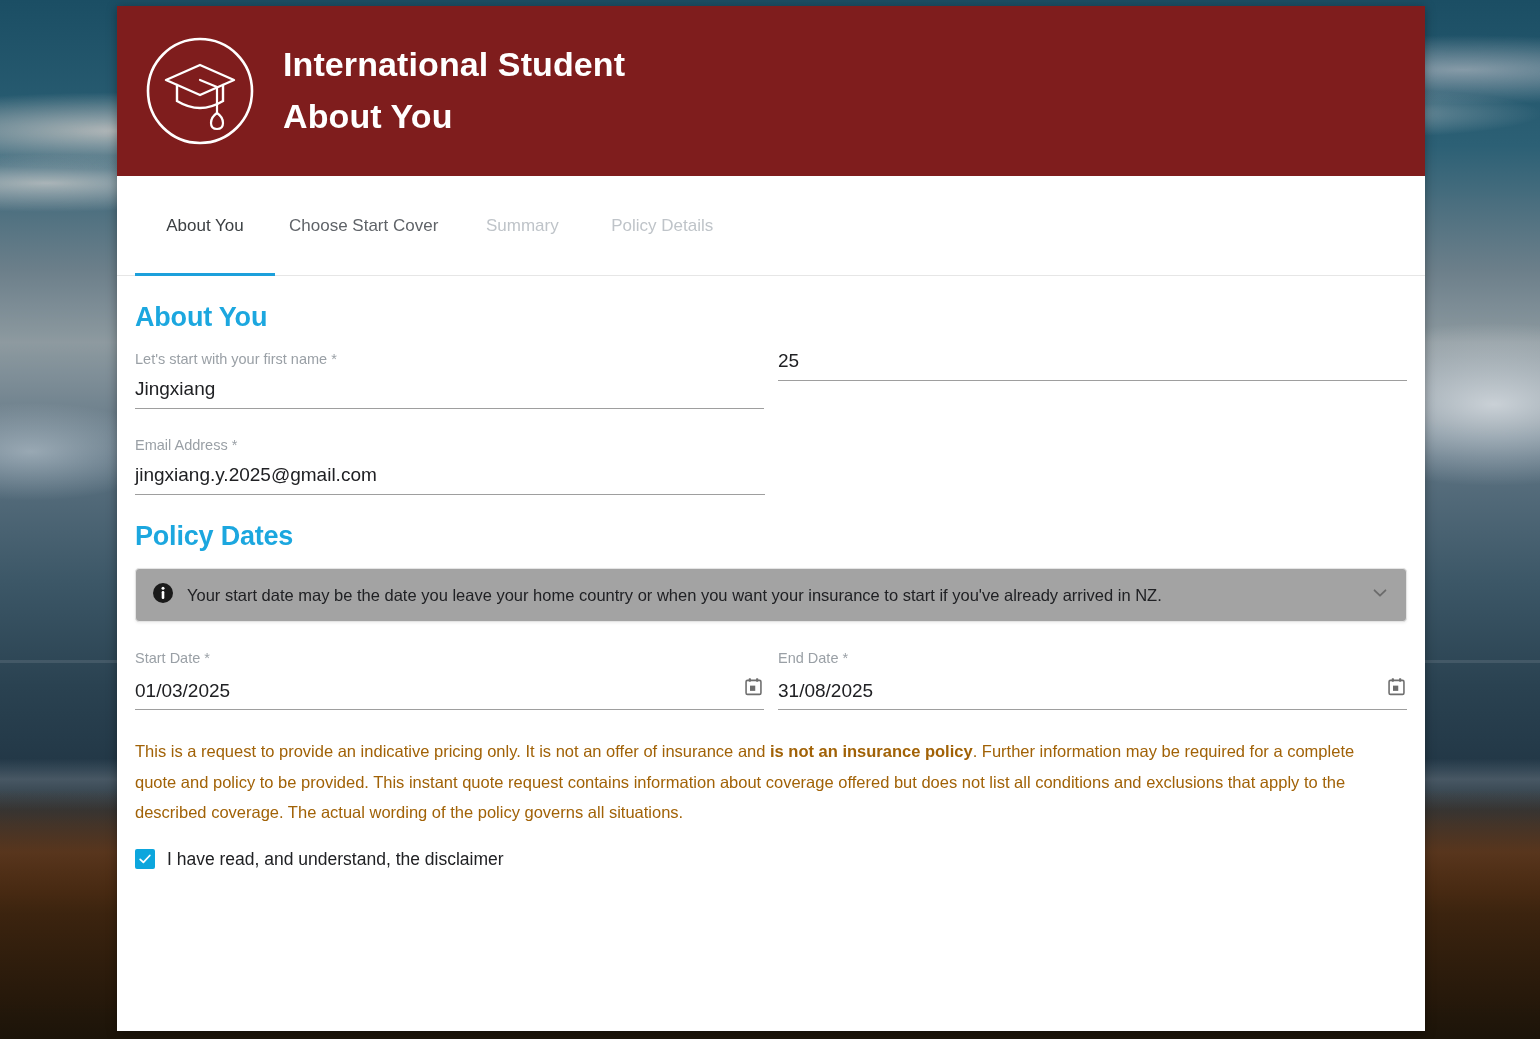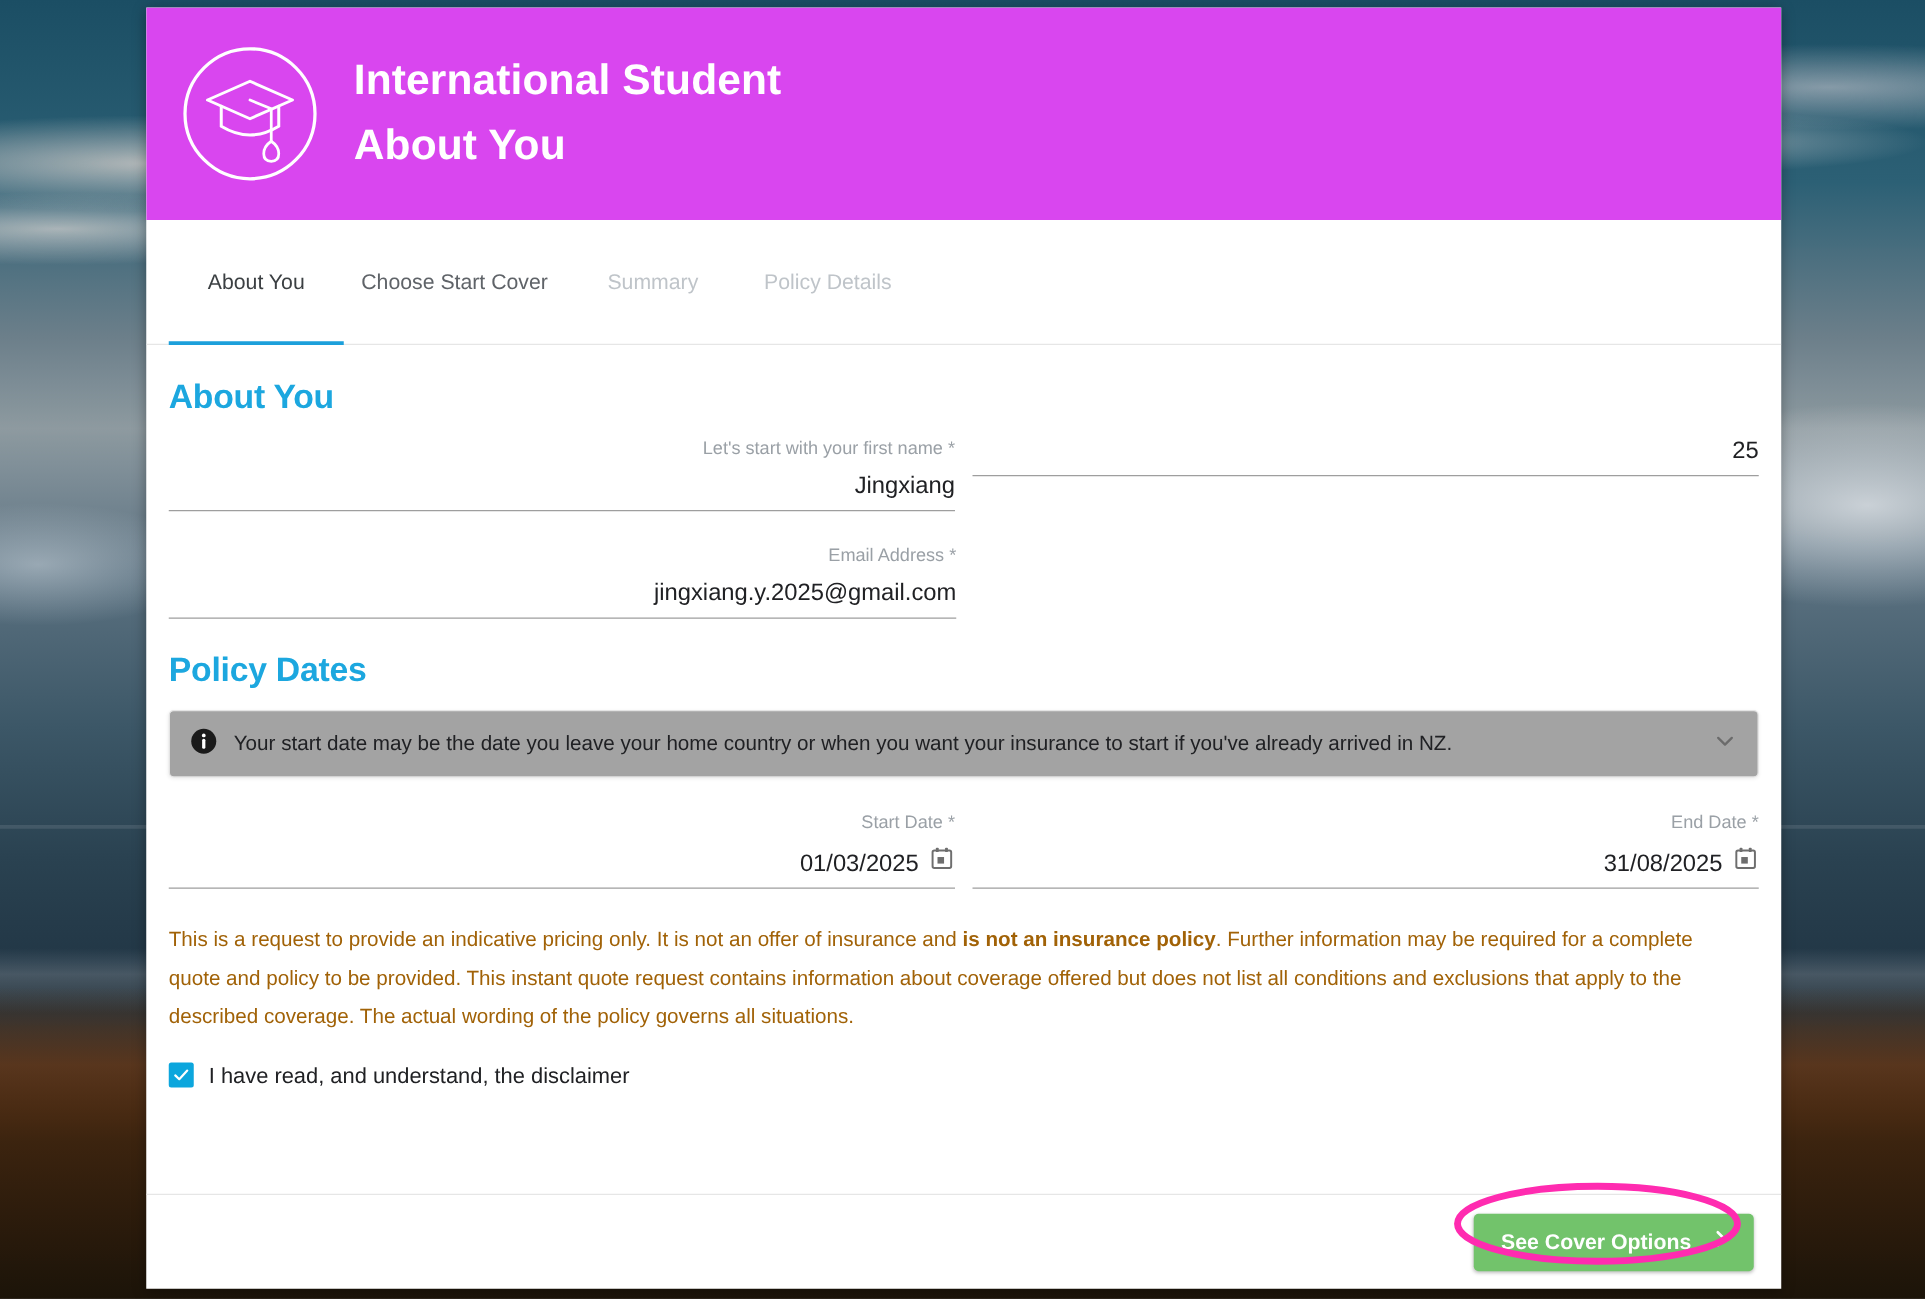--- a/index.html
+++ b/index.html
@@ -74,21 +74,21 @@
     background: #ffffff;
     box-shadow: 0 2px 10px rgba(0,0,0,0.35);
     display: flex;
     flex-direction: column;
     overflow: hidden;
   }
 
   
   .hdr {
     height: 170px;
-    background: #d946ef;
+    background: #7f1d1d;
     display: flex;
     align-items: center;
     padding-left: 27px;
     flex: 0 0 auto;
   }
   .logo { width: 112px; height: 112px; flex: 0 0 auto; }
   .hdr-text { margin-left: 27px; color: #ffffff; }
   .hdr-line1 {
     font-size: 34px;
     font-weight: 600;
@@ -144,21 +144,21 @@
   }
   .sec-title {
     color: #1ca7df;
     font-size: 27px;
     font-weight: 700;
     letter-spacing: -0.2px;
     margin-bottom: 16px;
   }
 
   
-  .row { display: flex; text-align: right; }
+  .row { display: flex; }
   .fld { position: relative; padding-bottom: 26px; }
   .fld-label {
     font-size: 14.5px;
     color: #9aa0a6;
     line-height: 1.4;
     margin-bottom: 8px;
   }
   .fld-ctl {
     display: flex;
     align-items: flex-end;
@@ -378,29 +378,14 @@
       <span class="chk">
         <svg viewBox="0 0 20 20" width="16" height="16">
           <path d="M4 10.4 L8 14.2 L16 5.6" fill="none" stroke="#ffffff" stroke-width="2.2" stroke-linecap="round" stroke-linejoin="round"></path>
         </svg>
       </span>
       <span class="chk-lbl">I have read, and understand, the disclaimer</span>
     </div>
 
   </div>
 
-  <div class="footer">
-    <button class="cta">
-      <span>See Cover Options</span>
-      <span>
-        <svg viewBox="0 0 20 20" width="16" height="16">
-          <path d="M6.5 3.5 L13 10 L6.5 16.5" fill="none" stroke="#ffffff" stroke-width="2.6" stroke-linecap="round" stroke-linejoin="round"></path>
-        </svg>
-      </span>
-    </button>
-    <span class="annot">
-      <svg viewBox="0 0 236 70" width="236" height="70">
-        <ellipse cx="118" cy="35" rx="112" ry="30" fill="none" stroke="#ff2bb0" stroke-width="5.5"></ellipse>
-      </svg>
-    </span>
-  </div>
 
 </div>
 
 </body></html>

